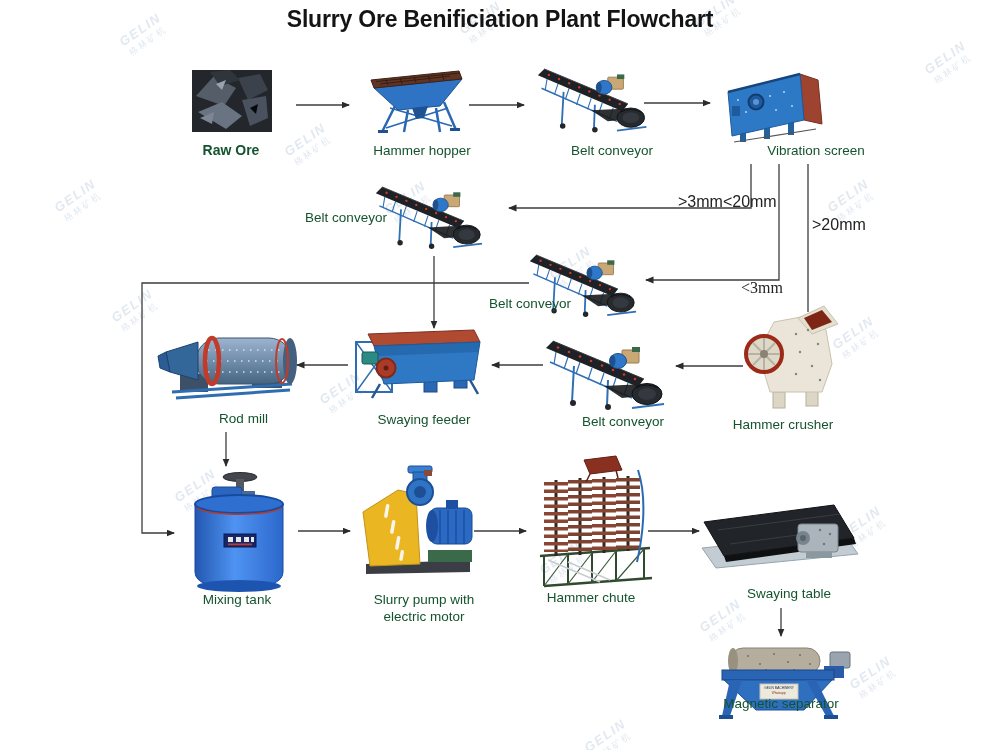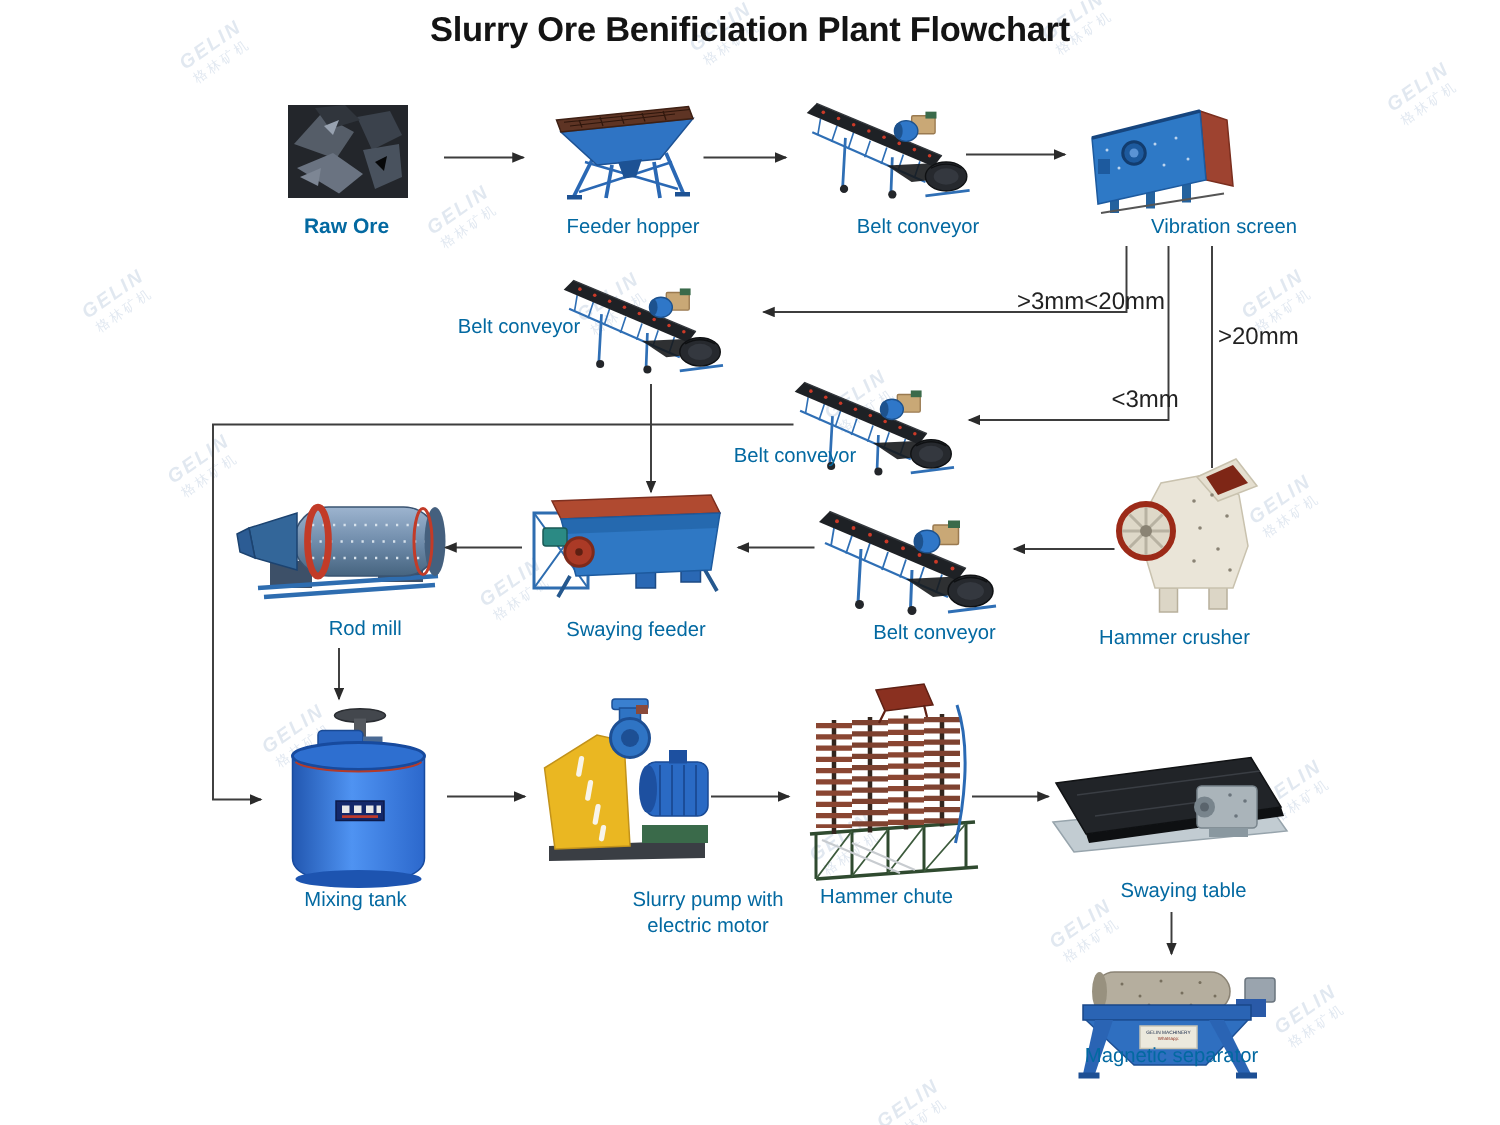--- a/index.html
+++ b/index.html
@@ -11,21 +11,21 @@
   .wm{position:absolute;transform:rotate(-35deg);color:#a9bdd6;opacity:.34;text-align:center;line-height:1.15;pointer-events:none;}
   .wm .en{font-size:13px;font-weight:700;font-style:italic;letter-spacing:1.5px;display:block;}
   .wm .cn{font-size:9px;letter-spacing:2px;display:block;}
   #machines{position:absolute;left:0;top:0;z-index:1;}
   .title{
     position:absolute;left:500px;top:6px;transform:translateX(-50%);z-index:3;
     font-size:23px;font-weight:700;color:#141414;white-space:nowrap;letter-spacing:-.2px;
   }
   .node-label{
     position:absolute;transform:translateX(-50%);z-index:3;
-    font-size:13.5px;color:#0369a1;text-align:center;white-space:pre-line;line-height:1.25;
+    font-size:13.5px;color:#14532d;text-align:center;white-space:pre-line;line-height:1.25;
   }
   .node-label.bold{font-weight:700;font-size:14px;}
   .edge-label{position:absolute;z-index:3;font-size:16px;color:#222;white-space:nowrap;}
   .ra{text-align:right;}
 </style>
 </head>
 <body>
 
 <div id="canvas">
   <div id="wm-layer">
@@ -360,32 +360,32 @@
       <path d="M298,531 L350,531" marker-end="url(#arr)"></path>
       <path d="M474,531 L526,531" marker-end="url(#arr)"></path>
       <path d="M648,531 L699,531" marker-end="url(#arr)"></path>
       <path d="M781,608 L781,636" marker-end="url(#arr)"></path>
     </g>
   </svg>
 
   <div class="title">Slurry Ore Benificiation Plant Flowchart</div>
 
   <div class="node-label bold" style="left:231px;top:142px;">Raw Ore</div>
-  <div class="node-label" style="left:422px;top:143px;">Feeder hopper</div>
+  <div class="node-label" style="left:422px;top:143px;">Hammer hopper</div>
   <div class="node-label" style="left:612px;top:143px;">Belt conveyor</div>
   <div class="node-label" style="left:781px;top:143px;margin-left:35px;">Vibration screen</div>
   <div class="node-label" style="left:346px;top:210px;">Belt conveyor</div>
   <div class="node-label" style="left:530px;top:296px;">Belt conveyor</div>
   <div class="node-label" style="left:222px;top:411px;padding-left:43px;">Rod mill</div>
   <div class="node-label" style="left:424px;top:412px;">Swaying feeder</div>
   <div class="node-label" style="left:623px;top:414px;">Belt conveyor</div>
   <div class="node-label" style="left:783px;top:417px;">Hammer crusher</div>
   <div class="node-label" style="left:237px;top:592px;">Mixing tank</div>
-  <div class="node-label" style="left:424px;top:592px;margin-left:48px;">Slurry pump with
+  <div class="node-label" style="left:424px;top:592px;">Slurry pump with
 electric motor</div>
   <div class="node-label" style="left:591px;top:590px;">Hammer chute</div>
   <div class="node-label" style="left:789px;top:586px;">Swaying table</div>
   <div class="node-label" style="left:781px;top:696px;">Magnetic separator</div>
 
   <div class="edge-label ra" style="left:678px;top:193px;width:70px;">&gt;3mm&lt;20mm</div>
-  <div class="edge-label ra" style="left:741px;top:258px;width:32px;">&lt;3mm</div>
+  <div class="edge-label ra" style="left:741px;top:279px;width:32px;font-family:Liberation Serif, serif;">&lt;3mm</div>
   <div class="edge-label" style="left:812px;top:216px;">&gt;20mm</div>
 </div>
 
 </body></html>

